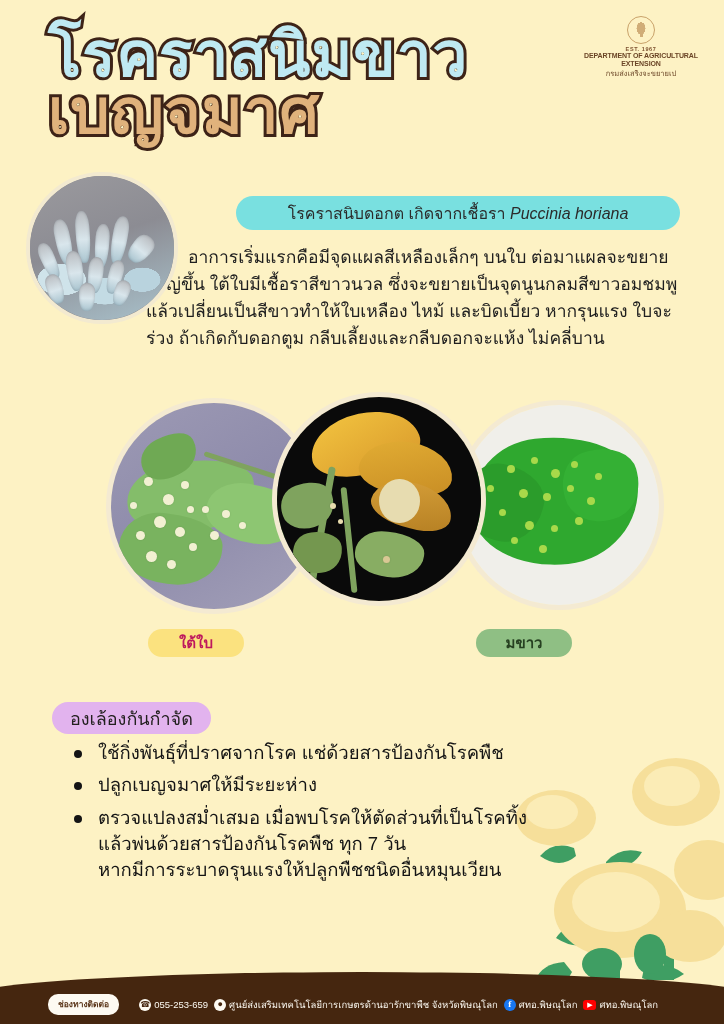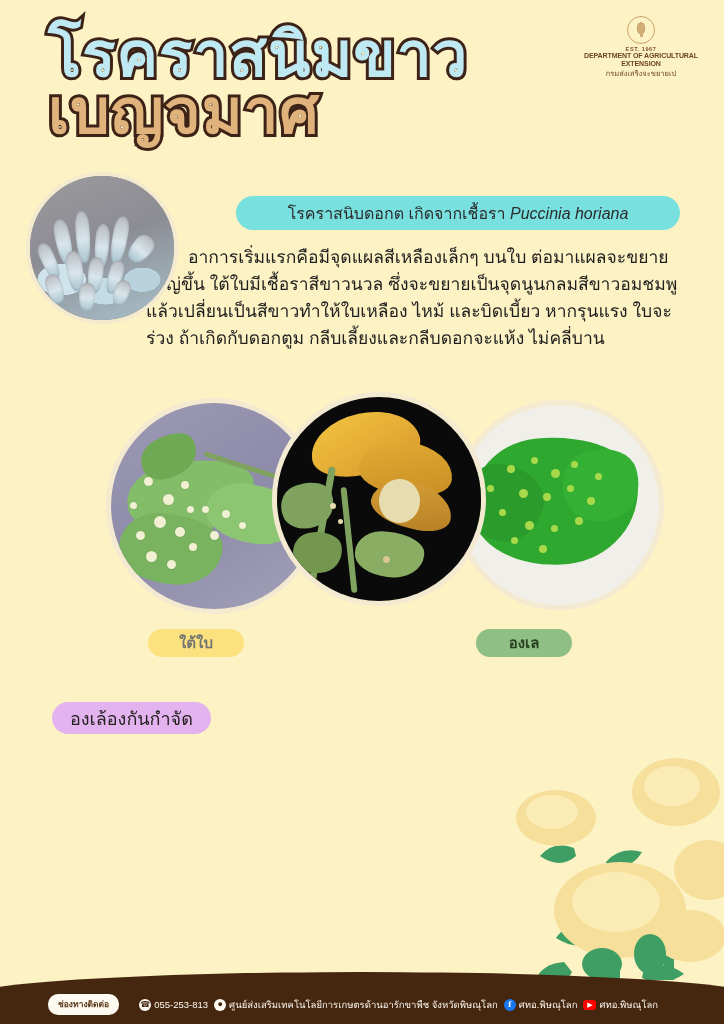--- a/index.html
+++ b/index.html
@@ -206,21 +206,21 @@
   
   .pill-label {
     position: absolute;
     height: 28px;
     border-radius: 14px;
     display: flex; align-items: center; justify-content: center;
     font-size: 15px;
     font-weight: bold;
     z-index: 6;
   }
-  .pill-under { left: 148px; top: 629px; width: 96px; background: #fbe27f; color: #737373; }
+  .pill-under { left: 148px; top: 629px; width: 96px; background: #fbe27f; color: #be185d; }
   .pill-top   { left: 476px; top: 629px; width: 96px; background: #8fbf84; color: #264021; }
 
   
   .prevent-pill {
     position: absolute;
     left: 52px;
     top: 702px;
     height: 32px;
     padding: 0 18px;
     border-radius: 16px;
@@ -407,21 +407,21 @@
         <div class="pust-green" style="left:58%;top:56%;width:8px;height:8px;"></div>
         <div class="pust-green" style="left:26%;top:66%;width:7px;height:7px;"></div>
         <div class="pust-green" style="left:40%;top:70%;width:8px;height:8px;"></div>
         <div class="pust-green" style="left:14%;top:40%;width:7px;height:7px;"></div>
         <div class="pust-green" style="left:68%;top:34%;width:7px;height:7px;"></div>
       </div>
     </div>
   </div>
 
   <div class="pill-label pill-under">ใต้ใบ</div>
-  <div class="pill-label pill-top">องเล</div>
+  <div class="pill-label pill-top">มขาว</div>
 
   <svg class="decor" viewBox="0 0 230 250">
     <g fill="#3f9e63">
       <path d="M118 250 L118 150 Q120 140 126 146 L126 250 Z"></path>
       <path d="M170 250 L170 170 Q174 160 180 168 L180 250 Z"></path>
       <path d="M96 196 q-22 -6 -34 12 q22 14 38 2 z"></path>
       <path d="M132 210 q18 -14 42 -4 q-16 22 -42 12 z"></path>
       <path d="M70 232 q-26 2 -30 24 q30 4 38 -14 z"></path>
       <path d="M150 238 q22 -8 40 6 q-20 14 -42 4 z"></path>
       <path d="M80 118 q-20 -8 -34 8 q20 14 36 0 z"></path>
@@ -441,30 +441,41 @@
     </g>
     <g fill="#3f9e63">
       <ellipse cx="156" cy="224" rx="16" ry="20"></ellipse>
       <ellipse cx="108" cy="234" rx="20" ry="16"></ellipse>
     </g>
   </svg>
 
   <div class="prevent-pill">องเล้องกันกำจัด</div>
 
   <ul class="prevent-list">
+    <li>
+      <span>ใช้กิ่งพันธุ์ที่ปราศจากโรค แช่ด้วยสารป้องกันโรคพืช</span>
+    </li>
+    <li>
+      <span>ปลูกเบญจมาศให้มีระยะห่าง</span>
+    </li>
+    <li>
+      <span>ตรวจแปลงสม่ำเสมอ เมื่อพบโรคให้ตัดส่วนที่เป็นโรคทิ้ง</span>
+      <span class="sub">แล้วพ่นด้วยสารป้องกันโรคพืช ทุก 7 วัน</span>
+      <span class="sub">หากมีการระบาดรุนแรงให้ปลูกพืชชนิดอื่นหมุนเวียน</span>
+    </li>
   </ul>
 
   <div class="footer">
     <div class="footer-bg"></div>
     <div class="footer-inner">
       <span class="contact-badge">ช่องทางติดต่อ</span>
       <span class="f-gap"></span>
       <span class="f-item">
         <span class="ico ico-phone">☎</span>
-        <span>055-253-813</span>
+        <span>055-253-659</span>
       </span>
       <span class="f-item">
         <span class="ico ico-pin">●</span>
         <span>ศูนย์ส่งเสริมเทคโนโลยีการเกษตรด้านอารักขาพืช จังหวัดพิษณุโลก</span>
       </span>
       <span class="f-item">
         <span class="ico ico-fb">f</span>
         <span>ศทอ.พิษณุโลก</span>
       </span>
       <span class="f-item">

